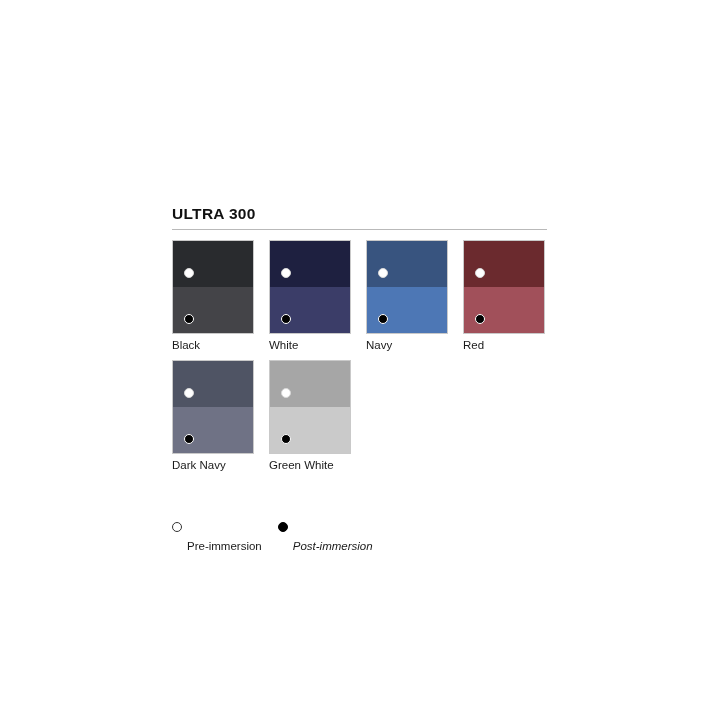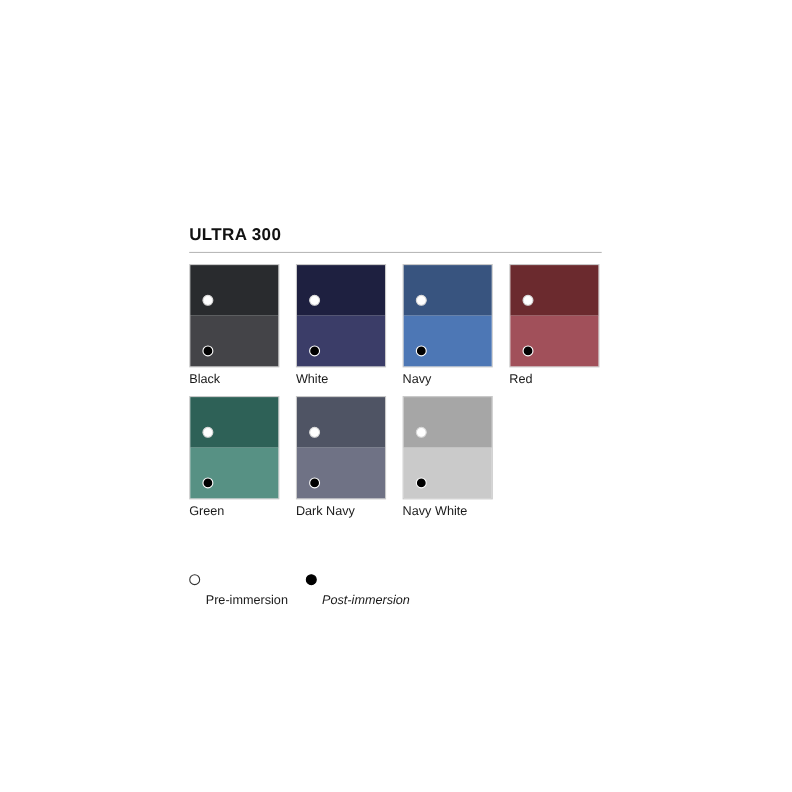--- a/index.html
+++ b/index.html
@@ -189,31 +189,20 @@
           </div>
           <div class="swatch-half" style="background-color: rgb(161, 80, 90);">
             <span class="dot dot-post"></span>
           </div>
         </div>
         <div class="swatch-label">Red</div>
       </div>
     </div>
 
     <div class="swatch-row">
-      <div class="swatch-cell">
-        <div class="swatch">
-          <div class="swatch-half" style="background-color: rgb(46, 97, 87);">
-            <span class="dot dot-pre"></span>
-          </div>
-          <div class="swatch-half" style="background-color: rgb(87, 145, 132);">
-            <span class="dot dot-post"></span>
-          </div>
-        </div>
-        <div class="swatch-label">Green</div>
-      </div>
 
       <div class="swatch-cell">
         <div class="swatch">
           <div class="swatch-half" style="background-color: rgb(79, 84, 100);">
             <span class="dot dot-pre"></span>
           </div>
           <div class="swatch-half" style="background-color: rgb(111, 114, 133);">
             <span class="dot dot-post"></span>
           </div>
         </div>
@@ -222,21 +211,21 @@
 
       <div class="swatch-cell">
         <div class="swatch">
           <div class="swatch-half" style="background-color: rgb(166, 166, 166);">
             <span class="dot dot-pre"></span>
           </div>
           <div class="swatch-half" style="background-color: rgb(202, 202, 202);">
             <span class="dot dot-post"></span>
           </div>
         </div>
-        <div class="swatch-label">Navy White</div>
+        <div class="swatch-label">Green White</div>
       </div>
     </div>
 
   </div>
 
   <div class="legend">
     <div class="legend-item">
       <span class="legend-dot open"></span>
       <span class="legend-text">Pre-immersion</span>
     </div>

